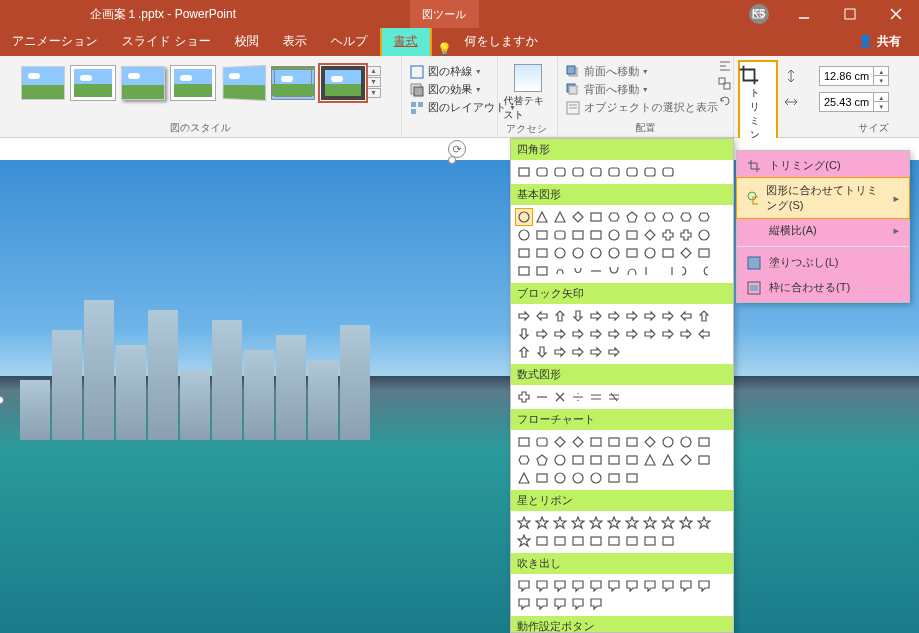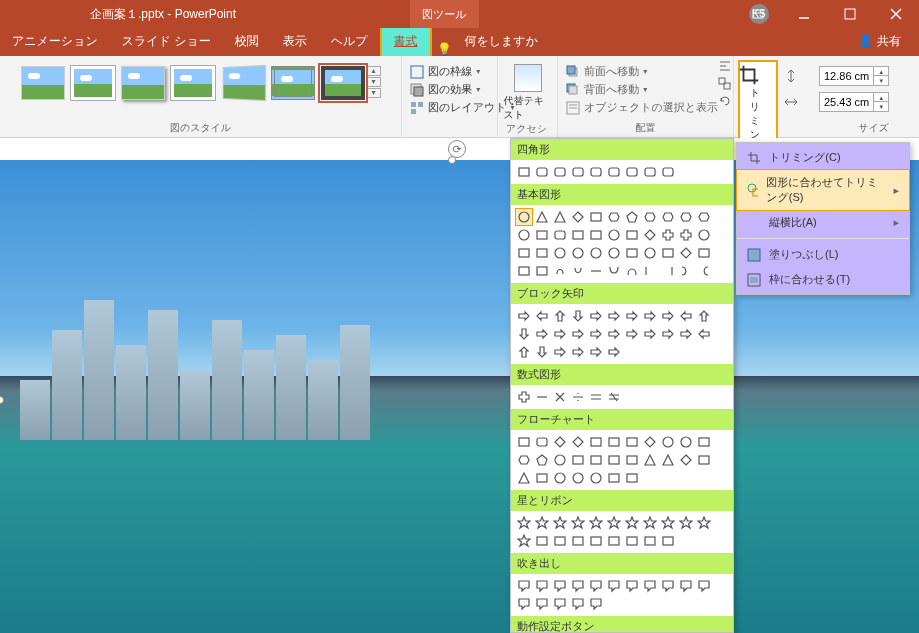--- a/index.html
+++ b/index.html
@@ -7,21 +7,21 @@
 .titlebar { height: 28px; background: #B7472A; color: #fff; display: flex; align-items: center; position: relative; }
 .titlebar .title { position: absolute; left: 90px; font-size: 12px; }
 .titlebar .context-tab { position: absolute; left: 410px; top:0; height:28px; line-height:28px; padding:0 12px; background:#CB5B3E; font-size:11px;}
 .titlebar .user-badge { position:absolute; right:150px; width:20px;height:20px;border-radius:50%;background:#8a8a8a;color:#fff;font-size:10px;line-height:20px;text-align:center;}
 .titlebar .winbtns { position: absolute; right: 0; display: flex; }
 .titlebar .winbtn { width: 46px; height: 28px; display: flex; align-items: center; justify-content: center; color:#fff; }
 .tabstrip { height: 28px; background: #B7472A; display: flex; align-items: flex-end; color: #fff; font-size: 12px; }
 .tabstrip .tab { padding: 6px 12px; cursor:pointer;}
 .tabstrip .tab.active { background: #5eead4; color: #B7472A; border:2px solid #F2A100; border-bottom:none;text-decoration:underline;}
 .tabstrip .tell-icn {margin-left:6px;}
-.tabstrip .share { margin-left:auto; padding:6px 18px;}
+.tabstrip .share { margin-left:auto; padding:6px 18px;font-weight:bold;}
 .ribbon { height: 82px; background: #f3f3f3; border-bottom:1px solid #d0d0d0; display:flex; position:relative;}
 .ribbon-group { border-right:1px solid #e0e0e0; padding:4px 8px 0 8px; display:flex;flex-direction:column;align-items:center;}
 .ribbon-group .group-label{font-size:10px;color:#666;margin-top:auto;margin-bottom:2px;}
 .style-thumbs{display:flex;gap:6px;padding-top:6px;}
 .thumb{width:44px;height:34px;background:linear-gradient(to bottom,#8fc8ff 0%,#8fc8ff 55%,#6aa84f 55%,#6aa84f 100%);border:1px solid #ccc;position:relative;}
 .thumb.selected{outline:2px solid #C55A3C;outline-offset:1px;}
 .thumb.shadow{box-shadow:2px 2px 3px rgba(0,0,0,.4);}
 .thumb.framed{border:3px solid #fff;box-shadow:0 0 0 1px #aaa;}
 .thumb.dblframed{border:4px double #888;}
 .thumb .cloud{position:absolute;width:12px;height:6px;background:#fff;border-radius:6px;top:6px;left:6px;}
@@ -50,21 +50,21 @@
 .skyline{position:absolute;bottom:200px;left:0;right:0;height:150px;display:flex;align-items:flex-end;gap:2px;padding:0 20px;}
 .bldg{background:linear-gradient(#b0c8d8,#8aa0b0);width:30px;}
 .handle{position:absolute;width:8px;height:8px;background:#fff;border:1px solid #888;border-radius:50%;}
 .rotate-handle{position:absolute;left:448px;top:2px;width:18px;height:18px;border:1px solid #888;border-radius:50%;background:#fff;color:#666;font-size:11px;text-align:center;line-height:16px;}
 .shape-panel{position:absolute;left:510px;top:0;width:224px;height:495px;background:#fff;border:1px solid #c0c0c0;box-shadow:2px 2px 6px rgba(0,0,0,.25);z-index:10;overflow:hidden;}
 .shape-panel .cat{padding:3px 6px;font-size:11px;color:#333;background:#bef264;}
 .shape-panel .grid{display:flex;flex-wrap:wrap;padding:3px 4px;gap:0;}
 .shape-panel .s{width:18px;height:18px;display:flex;align-items:center;justify-content:center;color:#555;cursor:pointer;}
 .shape-panel .s.sel{background:#FDEAB8;border:1px solid #F2A100;}
 .shape-panel .s svg{width:14px;height:14px;stroke:#555;fill:none;stroke-width:1.2;}
-.crop-menu{position:absolute;left:736px;top:4px;width:174px;background:#c4b5fd;border:1px solid #c0c0c0;box-shadow:2px 2px 6px rgba(0,0,0,.25);z-index:10;padding:2px 0;}
+.crop-menu{position:absolute;left:736px;top:12px;width:174px;background:#f9a8d4;border:1px solid #c0c0c0;box-shadow:2px 2px 6px rgba(0,0,0,.25);z-index:10;padding:2px 0;}
 .crop-menu .item{display:flex;align-items:center;gap:8px;padding:5px 10px;font-size:11px;color:#333;cursor:pointer;}
 .crop-menu .item.hl{background:#FDEAB8;border:1px solid #F2A100;margin:-1px;}
 .crop-menu .item .arrow{margin-left:auto;color:#666;}
 .crop-menu hr{border:none;border-top:1px solid #e0e0e0;margin:3px 0;}
 .icn-s{width:14px;height:14px;}
 .dropdown-caret{font-size:8px;color:#666;}
 </style>
 </head>
 <body>
 

